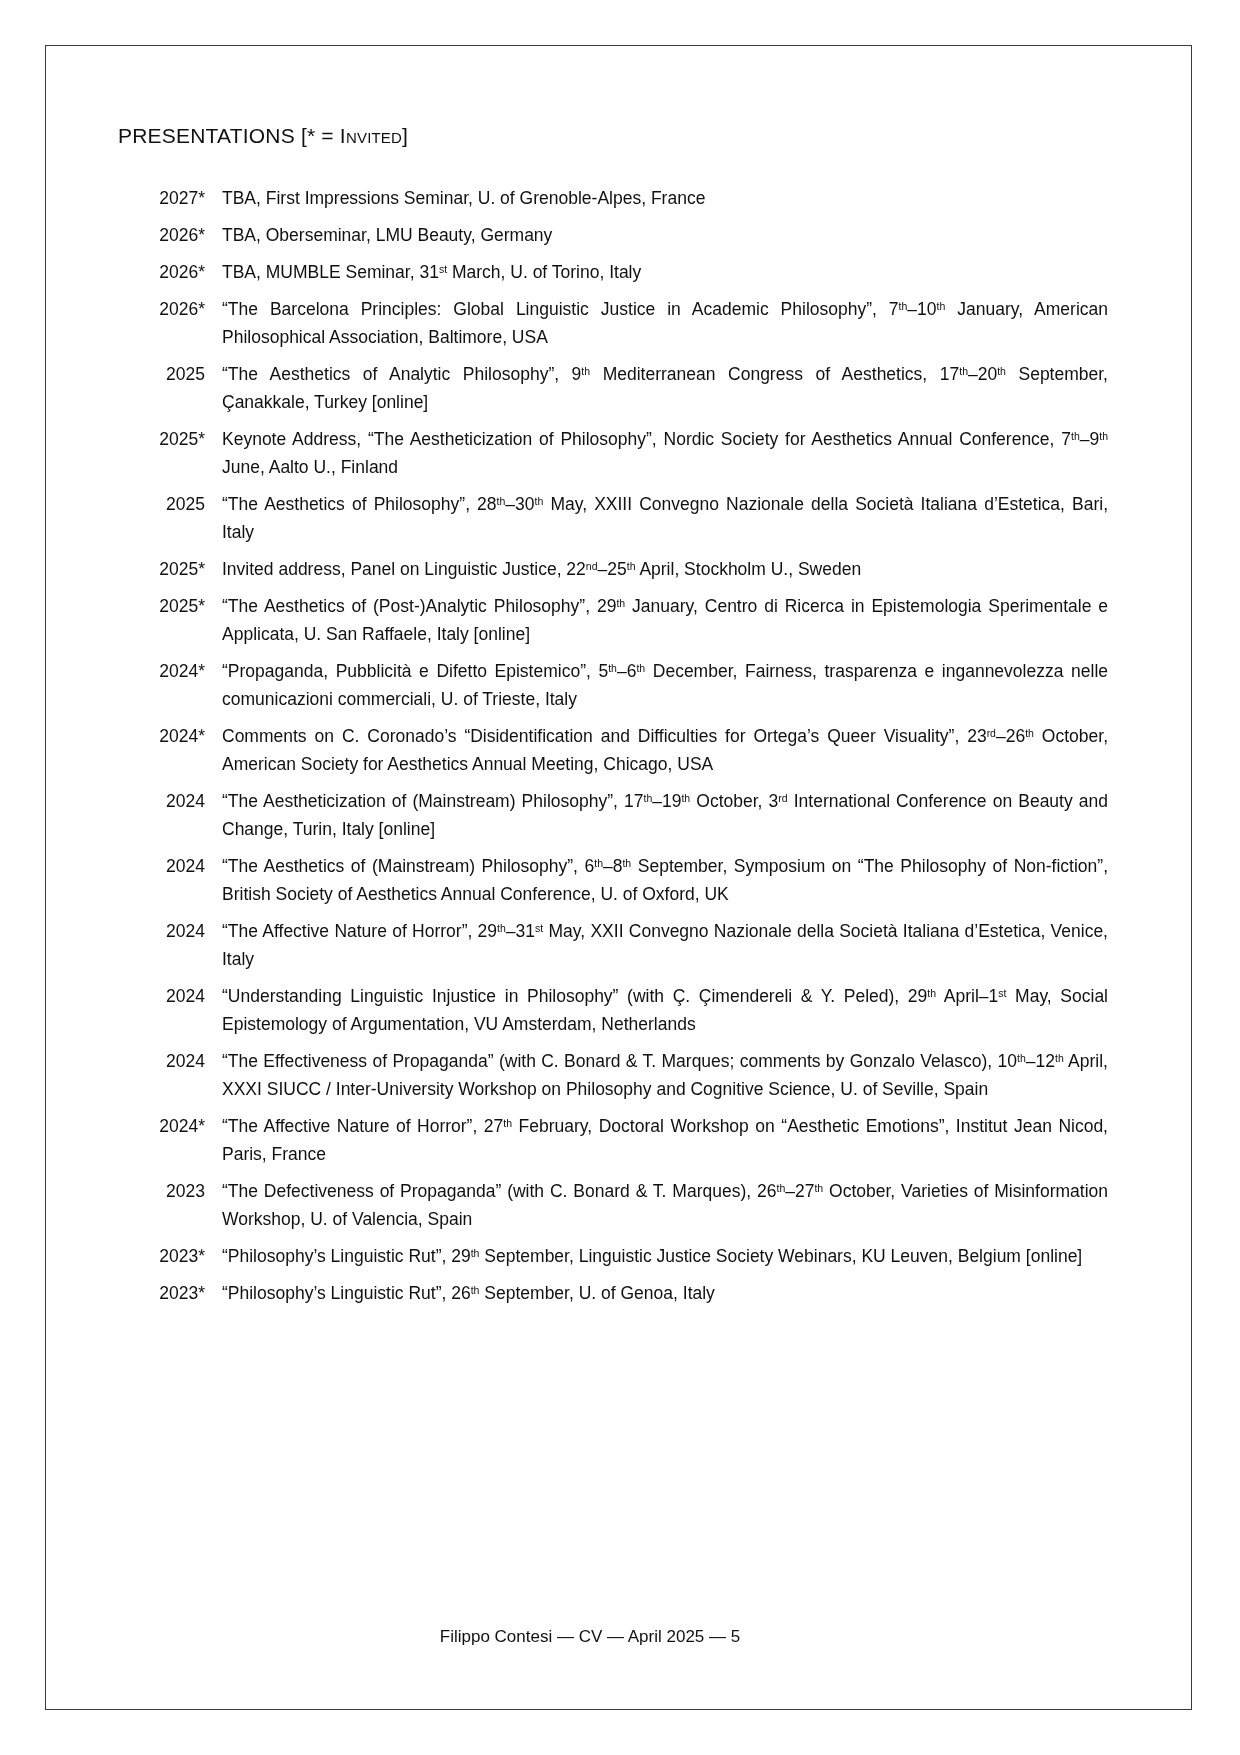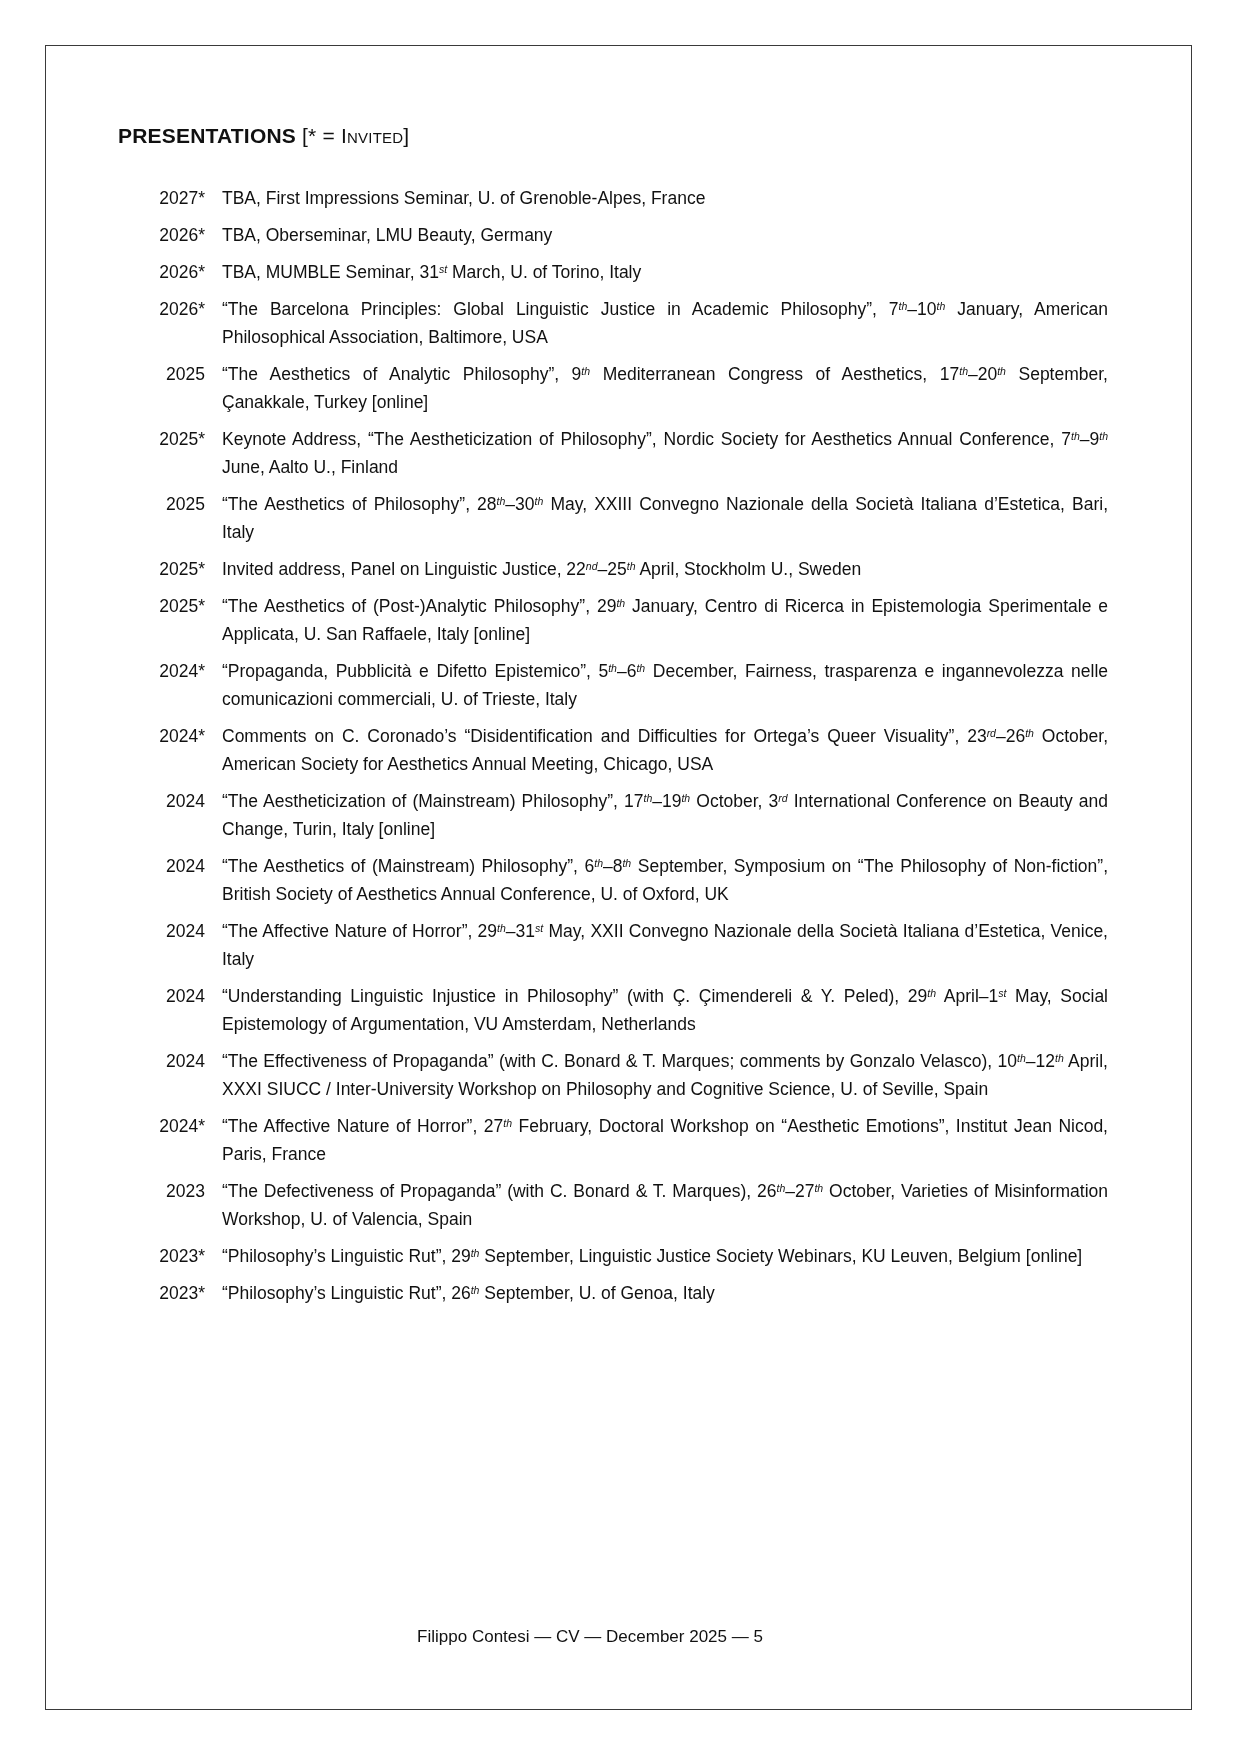--- a/index.html
+++ b/index.html
@@ -18,21 +18,21 @@
     border: 1px solid #3a3a3a;
     pointer-events: none;
   }
   .section-title {
     position: absolute;
     left: 118px; top: 124px;
     font-size: 21px;
     letter-spacing: 0.2px;
     white-space: nowrap;
   }
-  .section-title .bold { font-weight: bold; }
+  .section-title .bold { font-weight: normal; }
   .section-title .note { font-weight: normal; }
   .section-title .smallcaps { font-variant: small-caps; }
   .entries {
     position: absolute;
     left: 100px; top: 184px;
     width: 1008px;
   }
   .entry {
     display: flex;
     margin-bottom: 9px;
@@ -50,21 +50,20 @@
     flex: 1;
     margin-left: 17px;
     text-align: justify;
   }
   sup {
     font-size: 0.6em;
     line-height: 0;
     vertical-align: baseline;
     position: relative;
     top: -0.48em;
-    font-style: italic;
   }
   .footer {
     position: absolute;
     left: 0; top: 1626px;
     width: 1180px;
     text-align: center;
     font-size: 17px;
     line-height: 22px;
   }
 </style>
@@ -153,13 +152,13 @@
     <div class="entry">
       <div class="entry-year">2023*</div>
       <div class="entry-text">“Philosophy’s Linguistic Rut”, 29<sup>th</sup> September, Linguistic Justice Society Webinars, KU Leuven, Belgium [online]</div>
     </div>
     <div class="entry">
       <div class="entry-year">2023*</div>
       <div class="entry-text">“Philosophy’s Linguistic Rut”, 26<sup>th</sup> September, U. of Genoa, Italy</div>
     </div>
   </div>
 
-<div class="footer">Filippo Contesi — CV — December 2025 — 5</div>
+<div class="footer">Filippo Contesi — CV — April 2025 — 5</div>
 
 </body></html>

